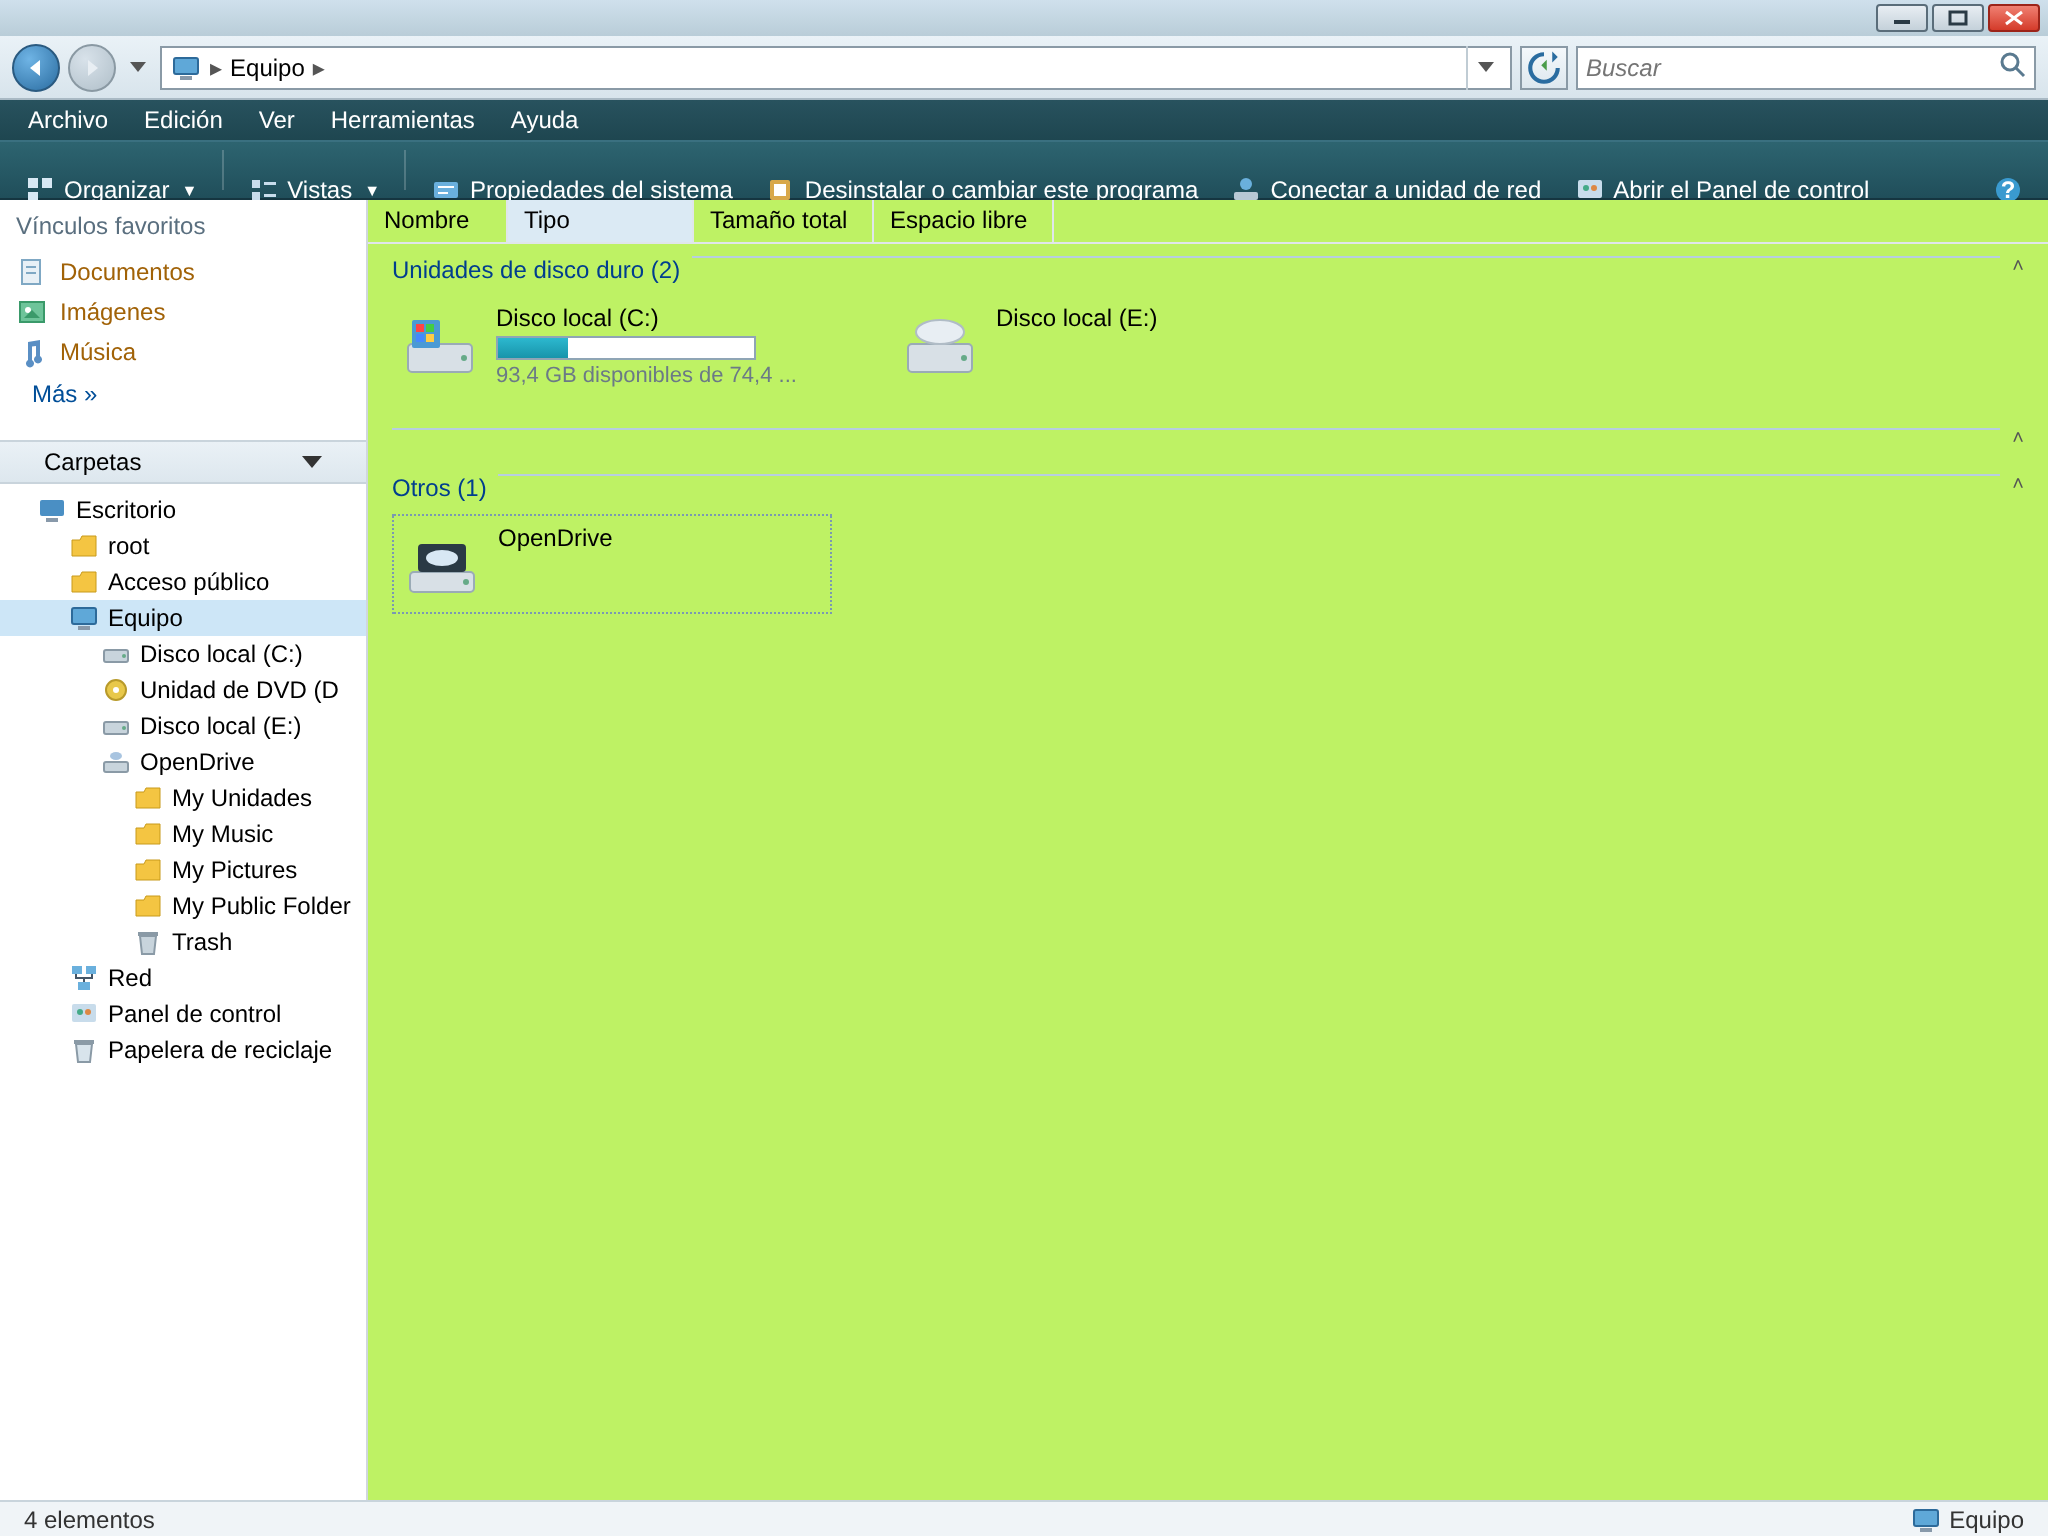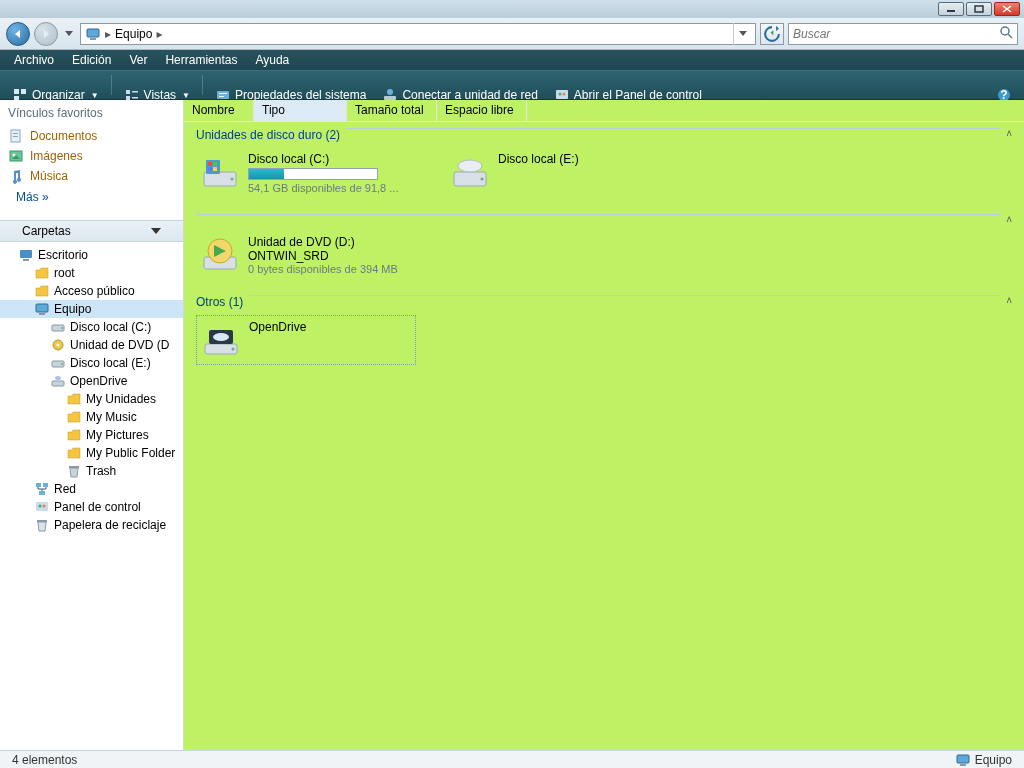--- a/index.html
+++ b/index.html
@@ -190,20 +190,29 @@
   <div class="cmdsep"></div>
   <div class="cmditem">
     <span class="cmdicon">
         <svg viewBox="0 0 16 16">
           <rect x="2" y="4" width="12" height="8" rx="1" fill="#6ab0dd"></rect>
           <rect x="4" y="6" width="8" height="1" fill="#fff"></rect>
           <rect x="4" y="9" width="5" height="1" fill="#fff"></rect>
         </svg>
       </span>
     <span>Propiedades del sistema</span>
+  </div>
+  <div class="cmditem">
+    <span class="cmdicon">
+        <svg viewBox="0 0 16 16">
+          <rect x="3" y="3" width="10" height="10" rx="1" fill="#d8a84a"></rect>
+          <rect x="5" y="5" width="6" height="6" fill="#fff"></rect>
+        </svg>
+      </span>
+    <span>Desinstalar o cambiar este programa</span>
   </div>
   <div class="cmditem">
     <span class="cmdicon">
         <svg viewBox="0 0 16 16">
           <rect x="2" y="9" width="12" height="4" rx="1" fill="#b8c8d4"></rect>
           <circle cx="8" cy="5" r="3" fill="#6ab0dd"></circle>
         </svg>
       </span>
     <span>Conectar a unidad de red</span>
   </div>
@@ -456,21 +465,21 @@
                   <rect x="8" y="15" width="4" height="4" fill="#48f"></rect>
                   <rect x="13" y="15" width="4" height="4" fill="#fc4"></rect>
                   <circle cx="32" cy="27" r="1.5" fill="#6a8"></circle>
                 </svg>
               </span>
             <div class="driveinfo">
               <div class="drivelabel">Disco local (C:)</div>
               <div class="usagebar">
                   <div class="fill" id="fill-c" style="width: 27%;"></div>
                 </div>
-              <div class="drivemeta">54,1 GB disponibles de 91,8 ...</div>
+              <div class="drivemeta">93,4 GB disponibles de 74,4 ...</div>
             </div>
           </div>
           <div class="driveitem">
             <span class="driveicon">
                 <svg viewBox="0 0 40 40">
                   <rect x="4" y="20" width="32" height="14" rx="2" fill="#d8e0e6" stroke="#9aabb6"></rect>
                   <ellipse cx="20" cy="14" rx="12" ry="6" fill="#e8eef3" stroke="#b0bcc6"></ellipse>
                   <circle cx="32" cy="27" r="1.5" fill="#6a8"></circle>
                 </svg>
               </span>
@@ -479,37 +488,20 @@
             </div>
           </div>
         </div>
       </div>
 
       <div class="group">
         <div class="grouphead">
           <span class="gline"></span>
           <span class="gcaret">˄</span>
         </div>
-        <div class="groupitems">
-          <div class="driveitem">
-            <span class="driveicon">
-                <svg viewBox="0 0 40 40">
-                  <rect x="4" y="22" width="32" height="12" rx="2" fill="#d8e0e6" stroke="#9aabb6"></rect>
-                  <circle cx="20" cy="16" r="12" fill="#f0d86a" stroke="#c8a82a"></circle>
-                  <circle cx="20" cy="16" r="3" fill="#fff"></circle>
-                  <path d="M14 10 L26 16 L14 22 Z" fill="#4aa84a"></path>
-                </svg>
-              </span>
-            <div class="driveinfo">
-              <div class="drivelabel">Unidad de DVD (D:)</div>
-              <div class="drivelabel">ONTWIN_SRD</div>
-              <div class="drivemeta">0 bytes disponibles de 394 MB</div>
-            </div>
-          </div>
-        </div>
       </div>
 
       <div class="group">
         <div class="grouphead">
           <span>Otros (1)</span>
           <span class="gline"></span>
           <span class="gcaret">˄</span>
         </div>
         <div class="groupitems">
           <div class="driveitem sel">

